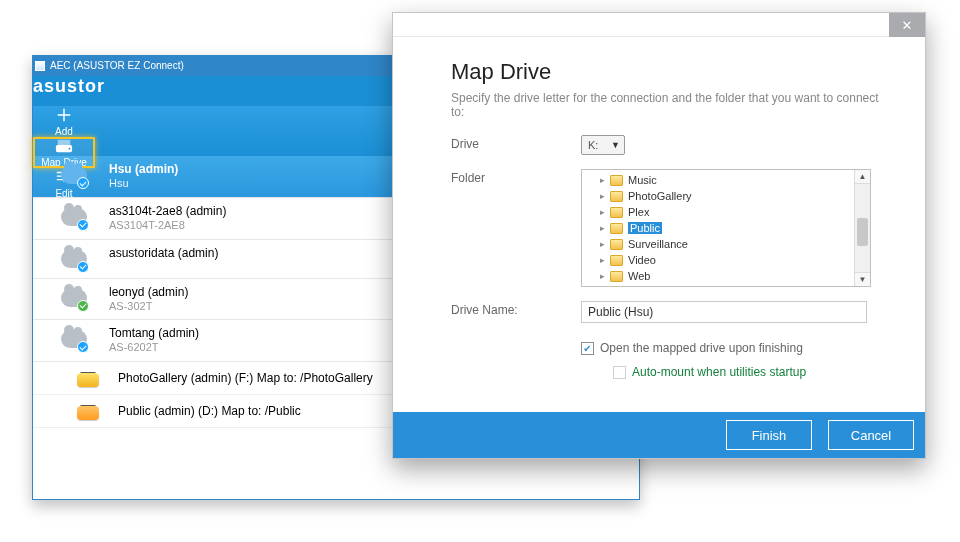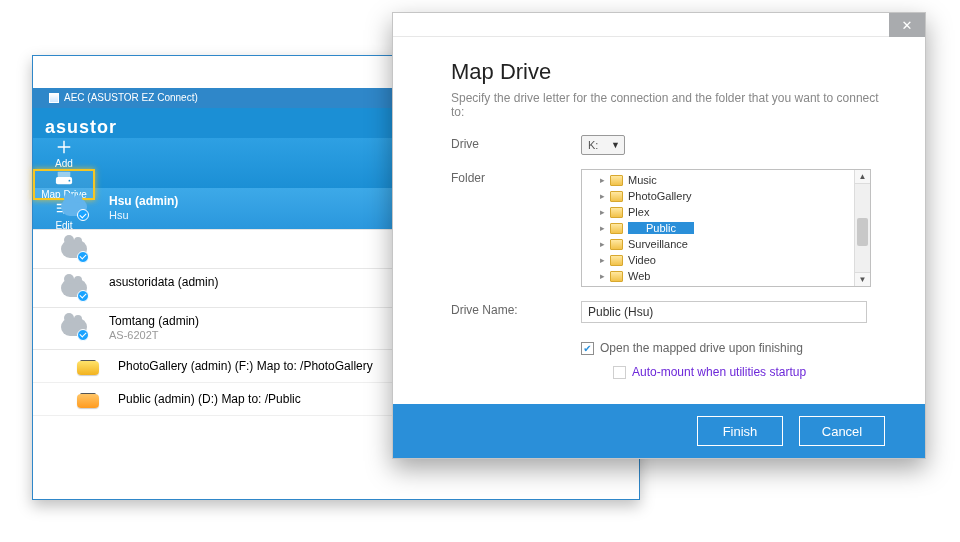--- a/index.html
+++ b/index.html
@@ -13,33 +13,31 @@
     border: 1px solid #2f87c9;
     background: #fff;
     box-shadow: 0 6px 14px rgba(0,0,0,.25);
   }
   .aec-titlebar {
     height: 20px;
     background: #2f87c9;
     color: #fff;
     display: flex; align-items: center;
     font-size: 10px;
-    padding: 0 16px;
+    padding: 0 2px;
     border-bottom: 1px solid #2f87c9;
-    margin-top: 32px;
   }
   .aec-titlebar .app-icon {
     width: 10px; height: 10px; border:1px solid #fff; margin-right:5px;
     background: linear-gradient(#fff,#cfe7ff);
   }
   .aec-brand {
     height: 30px;
     background: #1b8fd5;
-    color:#fff; display:flex; align-items:flex-end;
-    padding-left:12px;
+    color:#fff; display:flex; align-items:flex-start;
   }
   .aec-brand span { font-weight:600; font-size:18px; letter-spacing:1px; font-family: Arial, sans-serif; }
 
   .aec-toolbar {
     height: 50px;
     background: linear-gradient(#2ea0e3, #1b8fd5);
     display:flex; align-items:stretch;
     color:#fff;
     flex-direction:column;
   }
@@ -157,40 +155,40 @@
     flex:1; overflow:hidden; padding:2px 0; font-size:11px; color:#333;
   }
   .tree-row {
     display:flex; align-items:center; gap:2px; padding:0 2px 0 18px; height:16px; cursor:pointer;
   }
   .tree-row .tw { width:8px; color:#888; font-size:9px;}
   .tree-row .fico {
     width:13px; height:11px; background:linear-gradient(#ffe8a0,#f2c24a); border:1px solid #d8a82f; border-radius:1px; margin-right:3px;
   }
   .tree-row.selected .lbl {
-    background:#2a8fd9; color:#fff; padding:0 18px;
+    background:#2a8fd9; color:#fff; padding:0 2px;
   }
   .tree-scroll {
     width:16px; background:#f0f0f0; border-left:1px solid #dcdcdc; position:relative;
   }
   .tree-scroll .arw { height:14px; display:flex; align-items:center; justify-content:center; font-size:8px; color:#555; background:#f7f7f7; border-bottom:1px solid #dcdcdc; cursor:pointer;}
   .tree-scroll .arw.bot { border-top:1px solid #dcdcdc; border-bottom:none; position:absolute; bottom:0; left:0; right:0;}
   .tree-scroll .thumb { position:absolute; left:2px; right:2px; top:48px; height:28px; background:#c8c8c8; border-radius:2px;}
   .drive-name-input {
     width:286px; height:22px; border:1px solid #c9c9c9; font-size:12px; padding:2px 6px; color:#333;
   }
   .checks { grid-column:2; display:flex; flex-direction:column; gap:8px; margin-top:2px;}
   .ck { display:flex; align-items:center; gap:6px; font-size:12px; color:#666; cursor:pointer;}
   .ck .box { width:13px; height:13px; border:1px solid #8e8e8e; background:#fff; display:flex; align-items:center; justify-content:center; font-size:10px; color:#2a8fd9;}
-  .ck.disabled { color:#6d28d9;padding-left:32px;}
+  .ck.disabled { color:#15803d;padding-left:32px;}
   .ck.disabled .box { border-color:#cfcfcf;}
   .dialog-footer {
     position:absolute; left:0; right:0; bottom:0;
-    height:54px; background:#2a8fd9;
-    display:flex; align-items:center; justify-content:flex-end; gap:16px; padding-right:40px;
+    height:46px; background:#2a8fd9;
+    display:flex; align-items:center; justify-content:flex-end; gap:16px; padding-right:11px;
   }
   .ft-btn {
     min-width:86px; height:30px; border:1px solid #fff; color:#fff; background:transparent;
     display:flex; align-items:center; justify-content:center; font-size:13px; cursor:pointer;
   }
 </style>
 </head>
 <body>
 
 <div class="aec-window">
@@ -250,29 +248,43 @@
       <div class="texts">
         <strong>Hsu (admin)</strong>
         <span class="sub">Hsu</span>
       </div>
     </div>
     <div class="nas-row">
       <div class="nas-icon">
           <div class="cloud"></div>
           <div class="badge"></div>
         </div>
+      <div class="texts">
+        <span>as3104t-2ae8 (admin)</span>
+        <span class="sub">AS3104T-2AE8</span>
+      </div>
     </div>
     <div class="nas-row">
       <div class="nas-icon">
           <div class="cloud"></div>
           <div class="badge"></div>
         </div>
       <div class="texts">
         <span>asustoridata (admin)</span>
         <span class="sub"></span>
+      </div>
+    </div>
+    <div class="nas-row">
+      <div class="nas-icon">
+          <div class="cloud"></div>
+          <div class="badge green"></div>
+        </div>
+      <div class="texts">
+        <span>leonyd (admin)</span>
+        <span class="sub">AS-302T</span>
       </div>
     </div>
     <div class="nas-row">
       <div class="nas-icon">
           <div class="cloud"></div>
           <div class="badge"></div>
         </div>
       <div class="texts">
         <span>Tomtang (admin)</span>
         <span class="sub">AS-6202T</span>

